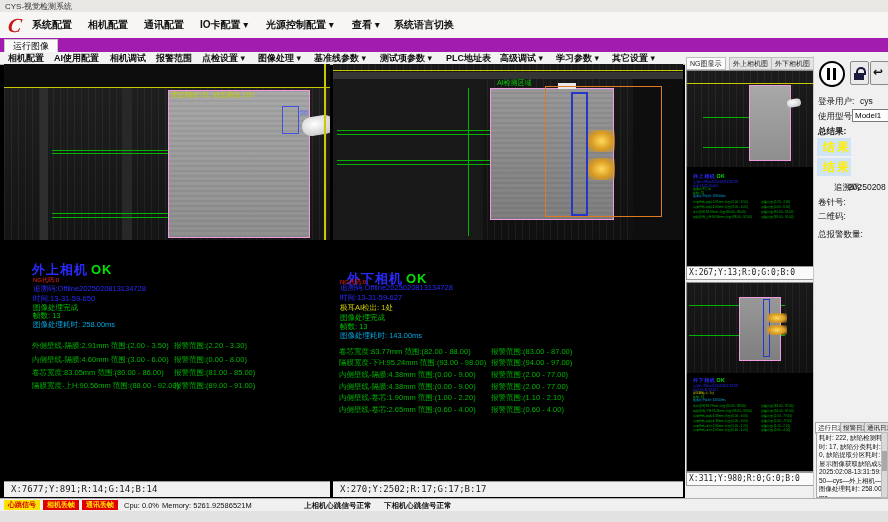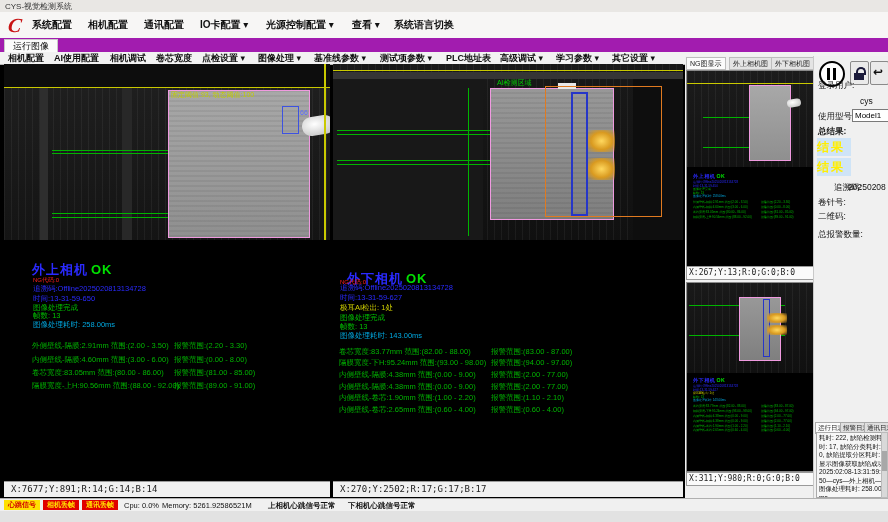--- a/index.html
+++ b/index.html
@@ -64,34 +64,34 @@
   .sbval{position:absolute;font-size:8.5px;color:#111;white-space:nowrap;}
   .pausebtn{position:absolute;width:22px;height:22px;border:2px solid #000;border-radius:50%;background:#fff;}
   .pausebtn i{position:absolute;top:5px;width:3px;height:12px;background:#000;}
   .minibtn{position:absolute;width:17px;height:22px;border:1px solid #8a8a8a;background:#eaeaea;border-radius:2px;}
   .lockbody{position:absolute;left:3px;top:11px;width:10px;height:7px;background:#1a1a3a;}
   .lockarc{position:absolute;left:5px;top:5px;width:6px;height:6px;border:2px solid #1a1a3a;border-bottom:none;border-radius:5px 5px 0 0;}
   .undoglyph{position:absolute;left:2px;top:3px;font-size:12px;font-weight:bold;color:#111;}
   .modelinput{position:absolute;width:38px;height:11px;border:1px solid #7a7a7a;background:#fff;font-size:8px;
               font-family:"Liberation Sans","DejaVu Sans",sans-serif;padding:0 2px;}
   .resultbox{position:absolute;left:3px;width:34px;height:18px;background:#cfe4f7;
-             color:#ffee00;font-weight:bold;font-size:12px;line-height:18px;text-align:left;letter-spacing:2px;}
+             color:#ffee00;font-weight:bold;font-size:12px;line-height:18px;text-align:right;letter-spacing:2px;}
   .logtab{position:absolute;top:0;height:10px;font-size:6.5px;line-height:10px;padding:0 2px;background:#e0e0e0;
           border:1px solid #aaa;color:#222;white-space:nowrap;}
   .logtab.on{background:#fbfbfb;}
   #logbody{position:absolute;left:1px;top:10px;width:66px;height:62px;background:#f7f7f7;border:1px solid #aaa;
            font-size:6.5px;line-height:8.5px;color:#111;padding:1px 2px;overflow:hidden;word-break:break-all;}
   #logscroll{position:absolute;right:0px;top:10px;width:5px;height:64px;background:#d9d9d9;border:1px solid #bbb;}
   #logscroll i{position:absolute;left:0;top:18px;width:5px;height:20px;background:#a8a8a8;}
   
   #statusbar{left:0;top:498px;width:888px;height:13px;background:#f0f0f0;border-top:1px solid #b0b0b0;}
   #bottomstrip{left:0;top:511px;width:888px;height:11px;background:#e2e2e2;}
   .badge{position:absolute;top:1px;height:10px;font-size:7px;line-height:10px;padding:0 4px;font-weight:bold;white-space:nowrap;}
   .sbartext{position:absolute;top:2px;font-size:7.5px;color:#111;white-space:nowrap;}
-  .sbartext.b{font-weight:bold;}
+  .sbartext.b{font-weight:bold;margin-left:36px;}
 </style>
 </head>
 <body>
 
 <div id="app">
 
   <div class="abs" id="titlebar">
     <div class="t">CYS-视觉检测系统</div>
   </div>
 
@@ -107,21 +107,21 @@
   </div>
 
   <div class="abs" id="tabrow">
     <div class="tab-active">运行图像</div>
   </div>
 
   <div class="abs" id="toolbar">
     <div class="toolitem" style="left:8px">相机配置</div>
     <div class="toolitem" style="left:54px">AI使用配置</div>
     <div class="toolitem" style="left:110px">相机调试</div>
-    <div class="toolitem" style="left:156px">卷芯宽度</div>
+    <div class="toolitem" style="left:156px">报警范围</div>
     <div class="toolitem" style="left:202px">点检设置 ▾</div>
     <div class="toolitem" style="left:258px">图像处理 ▾</div>
     <div class="toolitem" style="left:314px">基准线参数 ▾</div>
     <div class="toolitem" style="left:380px">测试项参数 ▾</div>
     <div class="toolitem" style="left:446px">PLC地址表</div>
     <div class="toolitem" style="left:500px">高级调试 ▾</div>
     <div class="toolitem" style="left:556px">学习参数 ▾</div>
     <div class="toolitem" style="left:612px">其它设置 ▾</div>
   </div>
 
@@ -337,21 +337,21 @@
       <i style="left:12px"></i>
     </div>
     <div class="minibtn" style="left:36px;top:5px;">
       <span class="lockarc"></span>
       <span class="lockbody"></span>
     </div>
     <div class="minibtn" style="left:56px;top:5px;">
       <span class="undoglyph">↩</span>
     </div>
 
-    <div class="sblabel" style="left:4px;top:24px;">登录用户:</div>
+    <div class="sblabel" style="left:4px;top:40px;">登录用户:</div>
     <div class="sbval" style="left:46px;top:40px;">cys</div>
 
     <div class="sblabel" style="left:4px;top:55px;">使用型号:</div>
     <input class="modelinput" style="left: 38px; top: 53px;" value="Model1">
 
     <div class="sblabel" style="left:4px;top:70px;font-weight:bold;">总结果:</div>
     <div class="resultbox" style="top:82px;">结果</div>
     <div class="resultbox" style="top:102px;">结果</div>
 
     <div class="sblabel" style="left:20px;top:126px;">追溯码:</div>

